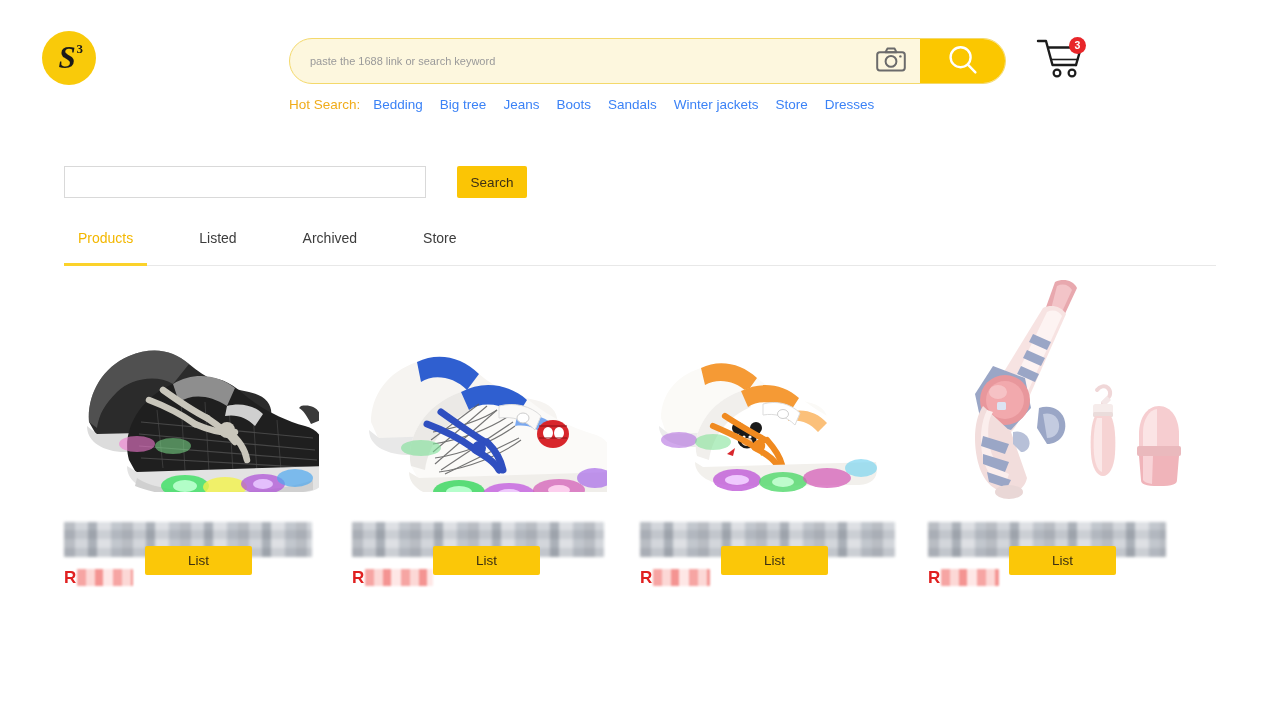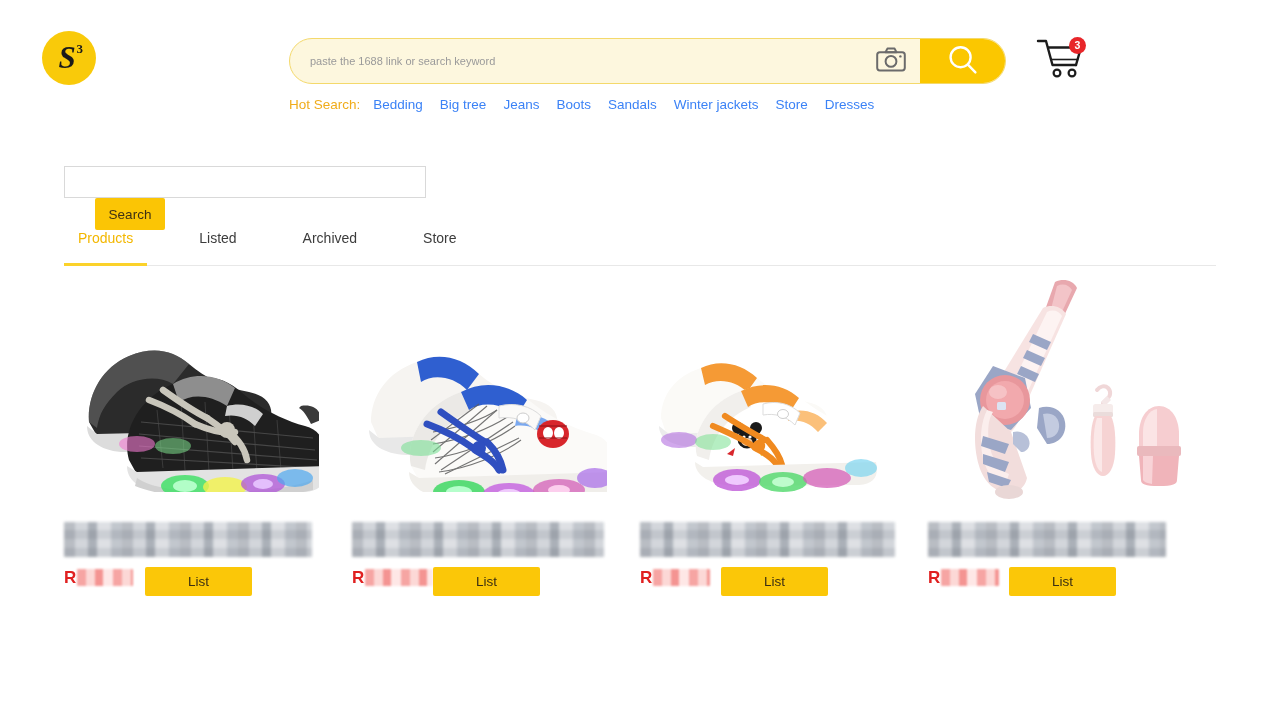--- a/index.html
+++ b/index.html
@@ -175,21 +175,21 @@
   .hotsearch .hs-link:last-child { margin-right: 0; }
 
   
   .content { position: relative; width: 1280px; }
 
   .filter-row {
     position: absolute;
     left: 64px;
     top: 44px;
     display: flex;
-    flex-direction: column;
+    align-items: center;
   }
   .filter-input {
     width: 362px;
     height: 32px;
     border: 1px solid #d9d9d9;
     background: #ffffff;
     outline: none;
     padding: 0 8px;
     font-family: "Liberation Sans", sans-serif;
     font-size: 13px;
@@ -319,21 +319,20 @@
     top: 274px;
     width: 107px;
     height: 29px;
     background: #fbc708;
     border: 0;
     border-radius: 2px;
     font-family: "Liberation Sans", sans-serif;
     font-size: 13.5px;
     color: #3b2f12;
     cursor: pointer;
-    margin-top: 21px;
   }
 </style>
 </head>
 <body>
 
 <div class="header">
 
   <div class="logo-block">
     <div class="logo-mark">
       <div class="s-glyph">S</div>

